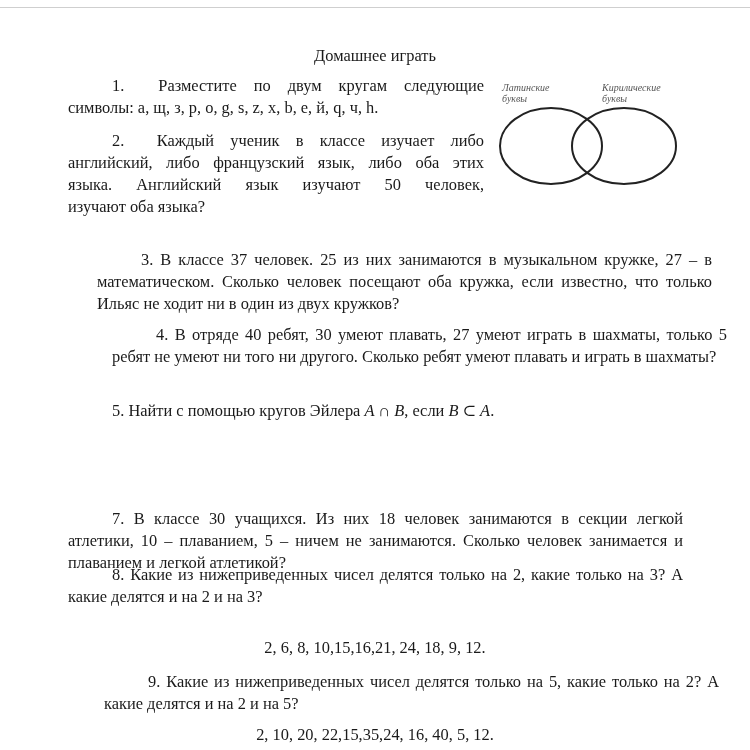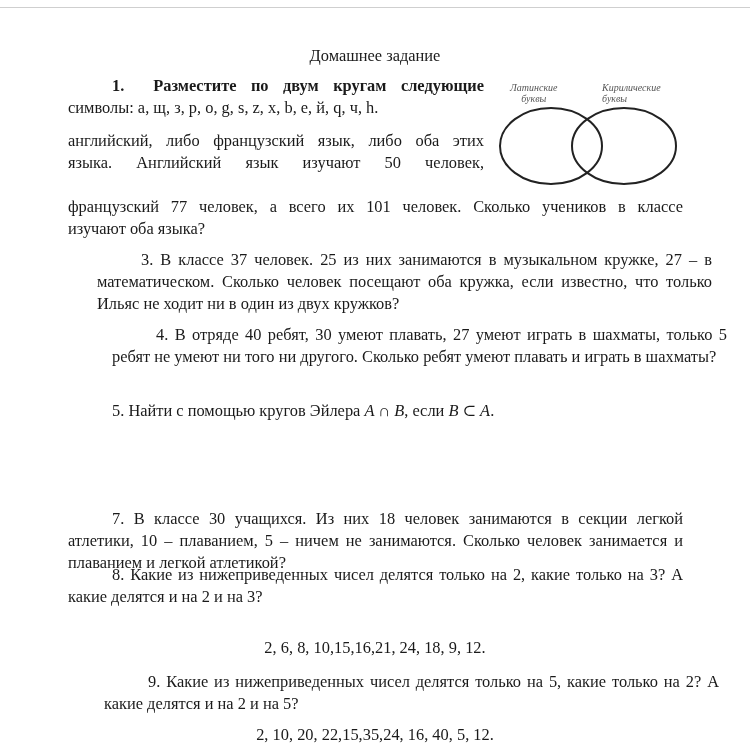--- a/index.html
+++ b/index.html
@@ -61,48 +61,48 @@
       color: #555;
     }
     .line { display: block; }
   </style>
 </head>
 <body>
 
 <div class="page">
   <div class="top-rule"></div>
 
-  <div class="title">Домашнее задание</div>
+  <div class="title">Домашнее играть</div>
 
   <div class="para narrow" style="top:75px; text-indent:0;">
-    <span class="line" style="text-align:justify; text-align-last:justify; padding-left:44px;font-weight:bold;"><span>1.</span>&nbsp;&nbsp;<span>Разместите по двум кругам следующие</span></span>
+    <span class="line" style="text-align:justify; text-align-last:justify; padding-left:44px;"><span>1.</span>&nbsp;&nbsp;<span>Разместите по двум кругам следующие</span></span>
     <span class="line">символы: a, щ, з, p, o, g, s, z, x, b, e, й, q, ч, h.</span>
   </div>
 
   <div class="venn">
-    <div class="venn-label" style="left:16px; top:6px;text-align:center;">
+    <div class="venn-label" style="left:8px; top:6px;">
       <span class="line">Латинские</span>
       <span class="line">буквы</span>
     </div>
     <div class="venn-label" style="left:108px; top:6px;">
       <span class="line">Кирилические</span>
       <span class="line">буквы</span>
     </div>
     <svg width="190" height="115" style="position:absolute; left:0; top:0;">
       <ellipse cx="57" cy="70" rx="51" ry="38" fill="none" stroke="#222" stroke-width="2"></ellipse>
       <ellipse cx="130" cy="70" rx="52" ry="38" fill="none" stroke="#222" stroke-width="2"></ellipse>
     </svg>
   </div>
 
   <div class="para narrow" style="top:130px; text-indent:0;">
+    <span class="line" style="text-align:justify; text-align-last:justify; padding-left:44px;"><span>2.</span>&nbsp;&nbsp;<span>Каждый ученик в классе изучает либо</span></span>
     <span class="line" style="text-align:justify; text-align-last:justify;">английский, либо французский язык, либо оба этих</span>
     <span class="line" style="text-align:justify; text-align-last:justify;">языка. Английский язык изучают 50 человек,</span>
   </div>
   <div class="para" style="top:196px; text-indent:0;">
-    <span class="line" style="text-align:justify; text-align-last:justify;">французский 77 человек, а всего их 101 человек. Сколько учеников в классе</span>
     <span class="line">изучают оба языка?</span>
   </div>
 
   <p class="para" style="top:249px;margin-left:29px;"><span>3.</span> <span>В классе 37 человек. 25 из них занимаются в музыкальном кружке, 27 – в математическом. Сколько человек посещают оба кружка, если известно, что только Ильяс не ходит ни в один из двух кружков?</span></p>
 
   <p class="para" style="top:324px;margin-left:44px;"><span>4.</span> <span>В отряде 40 ребят, 30 умеют плавать, 27 умеют играть в шахматы, только 5 ребят не умеют ни того ни другого. Сколько ребят умеют плавать и играть в шахматы?</span></p>
 
   <p class="para" style="top:400px;"><span>5.</span> <span>Найти с помощью кругов Эйлера</span> <span class="math">A ∩ B</span><span>, если</span> <span class="math">B ⊂ A</span><span>.</span></p>
 
 

